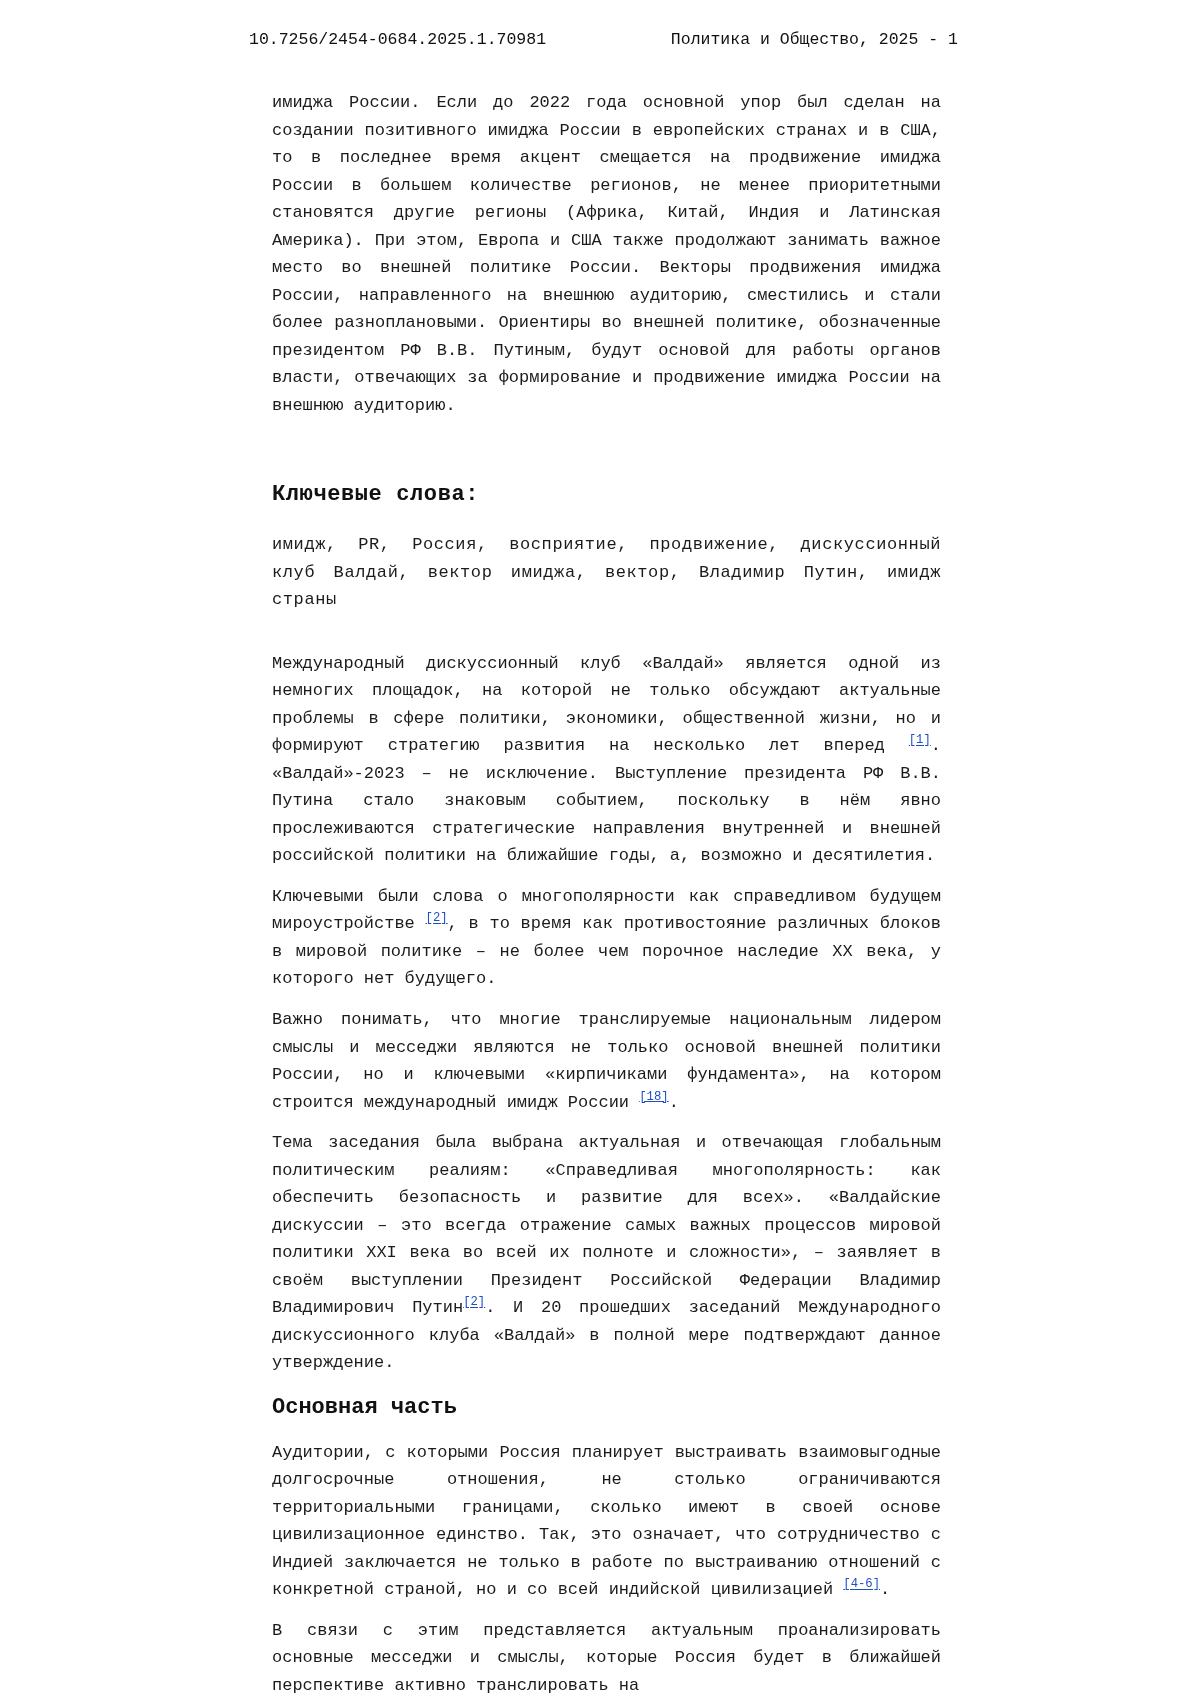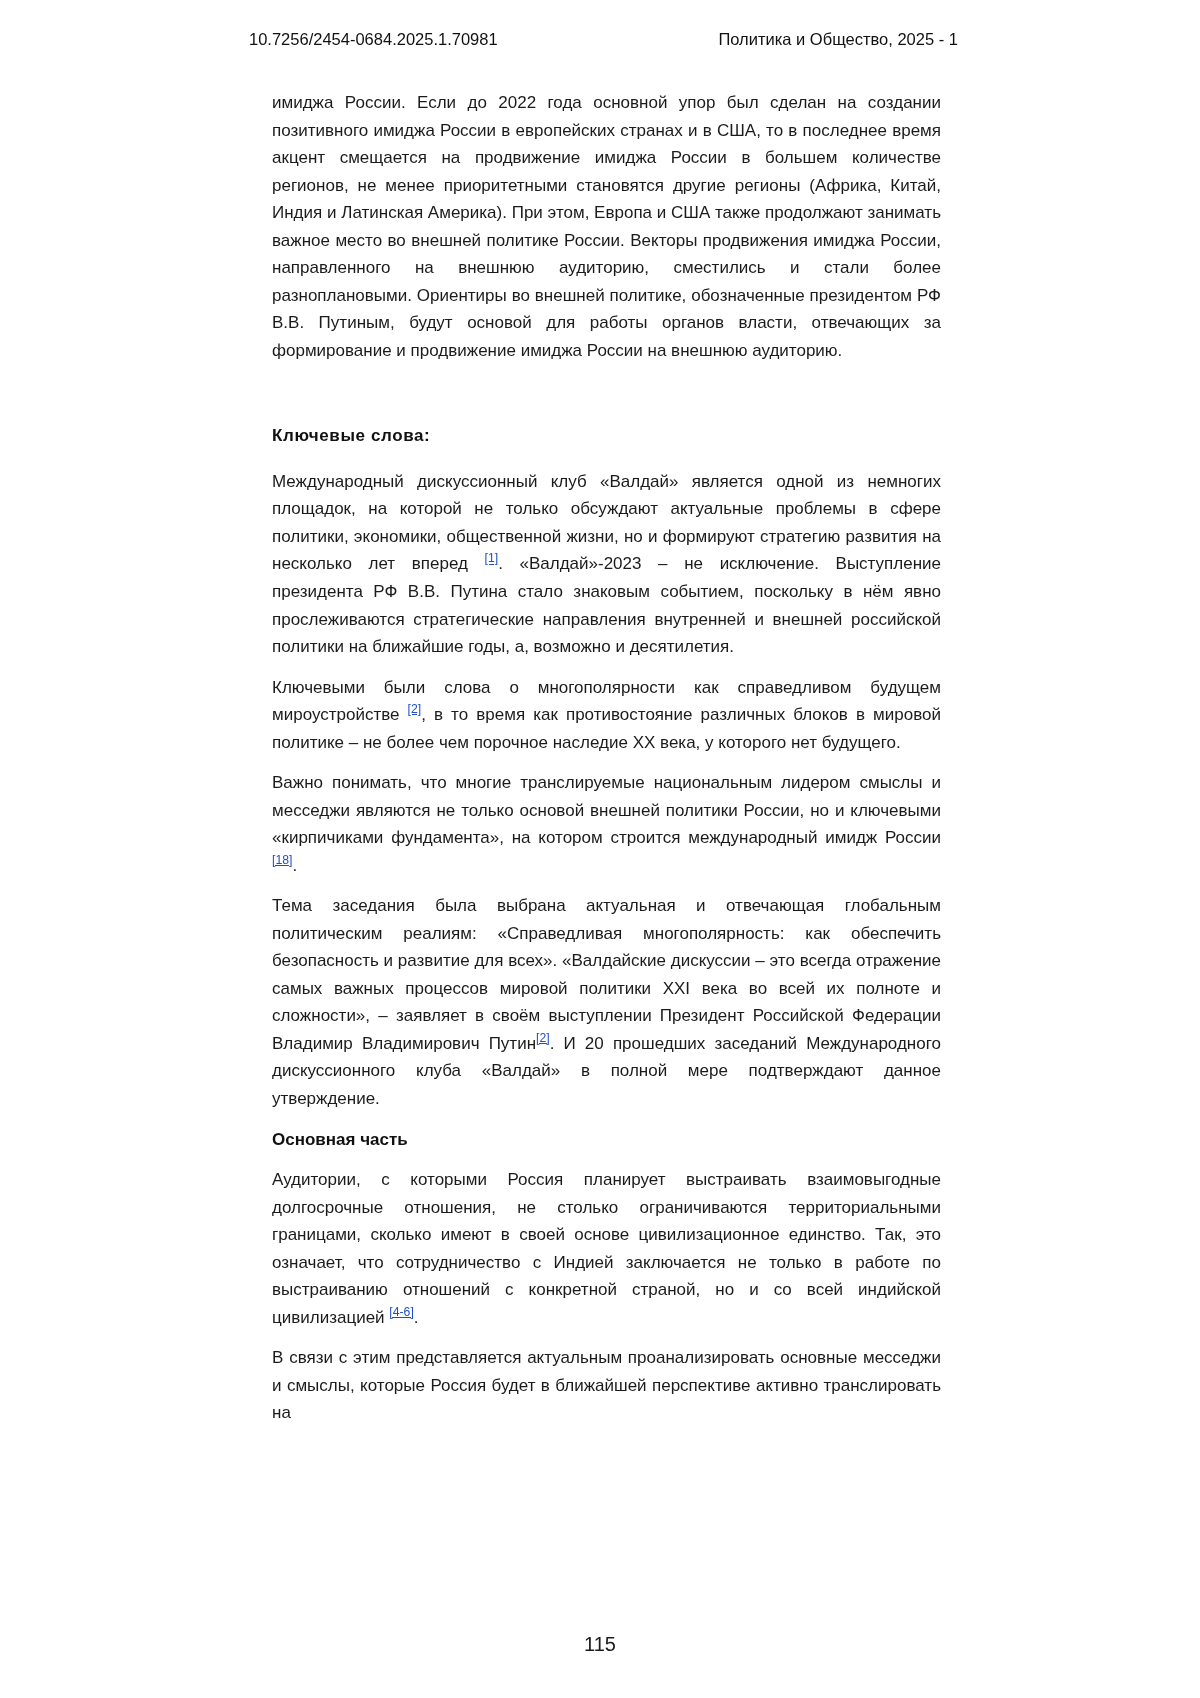--- a/index.html
+++ b/index.html
@@ -9,22 +9,22 @@
   }
   .page {
     position: relative;
     width: 1012px;
     height: 1698px;
     margin: 0 auto;
     background: #ffffff;
     box-sizing: border-box;
     display: flex;
     flex-direction: column;
-    padding: 30px 0 40px 0;
-    font-family: Liberation Sans, sans-serif;
+    padding: 30px 0 22px 0;
+    font-family: Liberation Mono, monospace;
     color: #1b1b1b;
     overflow: hidden;
   }
   .page-header {
     display: flex;
     justify-content: space-between;
     align-items: baseline;
     padding: 0 148px 0 155px;
     font-size: 16.5px;
     color: #111111;
@@ -32,21 +32,21 @@
   .doc {
     padding: 28px 165px 0 178px;
     font-size: 17px;
     line-height: 1.62;
     text-align: justify;
   }
   .doc p {
     margin: 12px 0 13px 0;
   }
   .doc h3 {
-    font-size: 17px;
+    font-size: 22px;
     font-weight: bold;
     text-align: left;
     margin: 13px 0 13px 0;
     color: #111111;
   }
   .doc h3.h-keywords {
     margin-top: 58px;
     margin-bottom: 18px;
     letter-spacing: 0.6px;
   }
@@ -77,20 +77,21 @@
 
   <header class="page-header">
     <span>10.7256/2454-0684.2025.1.70981</span>
     <span>Политика и Общество, 2025 - 1</span>
   </header>
 
   <main class="doc">
 
   <p><span>имиджа России. Если до 2022 года основной упор был сделан на создании позитивного имиджа России в европейских странах и в США, то в последнее время акцент смещается на продвижение имиджа России в большем количестве регионов, не менее приоритетными становятся другие регионы (Африка, Китай, Индия и Латинская Америка). При этом, Европа и США также продолжают занимать важное место во внешней политике России. Векторы продвижения имиджа России, направленного на внешнюю аудиторию, сместились и стали более разноплановыми. Ориентиры во внешней политике, обозначенные президентом РФ В.В. Путиным, будут основой для работы органов власти, отвечающих за формирование и продвижение имиджа России на внешнюю аудиторию.</span></p>
       <h3 class="h-keywords">Ключевые слова:</h3>
+      <p class="p-keywords"><span>имидж, PR, Россия, восприятие, продвижение, дискуссионный клуб Валдай, вектор имиджа, вектор, Владимир Путин, имидж страны</span></p>
       <p><span>Международный дискуссионный клуб «Валдай» является одной из немногих площадок, на которой не только обсуждают актуальные проблемы в сфере политики, экономики, общественной жизни, но и формируют стратегию развития на несколько лет вперед </span><a class="cite" href="#">[1]</a><span>. «Валдай»-2023 – не исключение. Выступление президента РФ В.В. Путина стало знаковым событием, поскольку в нём явно прослеживаются стратегические направления внутренней и внешней российской политики на ближайшие годы, а, возможно и десятилетия.</span></p>
       <p><span>Ключевыми были слова о многополярности как справедливом будущем мироустройстве </span><a class="cite" href="#">[2]</a><span>, в то время как противостояние различных блоков в мировой политике – не более чем порочное наследие XX века, у которого нет будущего.</span></p>
       <p><span>Важно понимать, что многие транслируемые национальным лидером смыслы и месседжи являются не только основой внешней политики России, но и ключевыми «кирпичиками фундамента», на котором строится международный имидж России </span><a class="cite" href="#">[18]</a><span>.</span></p>
       <p><span>Тема заседания была выбрана актуальная и отвечающая глобальным политическим реалиям: «Справедливая многополярность: как обеспечить безопасность и развитие для всех». «Валдайские дискуссии – это всегда отражение самых важных процессов мировой политики XXI века во всей их полноте и сложности», – заявляет в своём выступлении Президент Российской Федерации Владимир Владимирович Путин</span><a class="cite" href="#">[2]</a><span>. И 20 прошедших заседаний Международного дискуссионного клуба «Валдай» в полной мере подтверждают данное утверждение.</span></p>
       <h3>Основная часть</h3>
       <p><span>Аудитории, с которыми Россия планирует выстраивать взаимовыгодные долгосрочные отношения, не столько ограничиваются территориальными границами, сколько имеют в своей основе цивилизационное единство. Так, это означает, что сотрудничество с Индией заключается не только в работе по выстраиванию отношений с конкретной страной, но и со всей индийской цивилизацией </span><a class="cite" href="#">[4-6]</a><span>.</span></p>
       <p><span>В связи с этим представляется актуальным проанализировать основные месседжи и смыслы, которые Россия будет в ближайшей перспективе активно транслировать на</span></p>
     </main>
 
   <footer class="page-footer">

